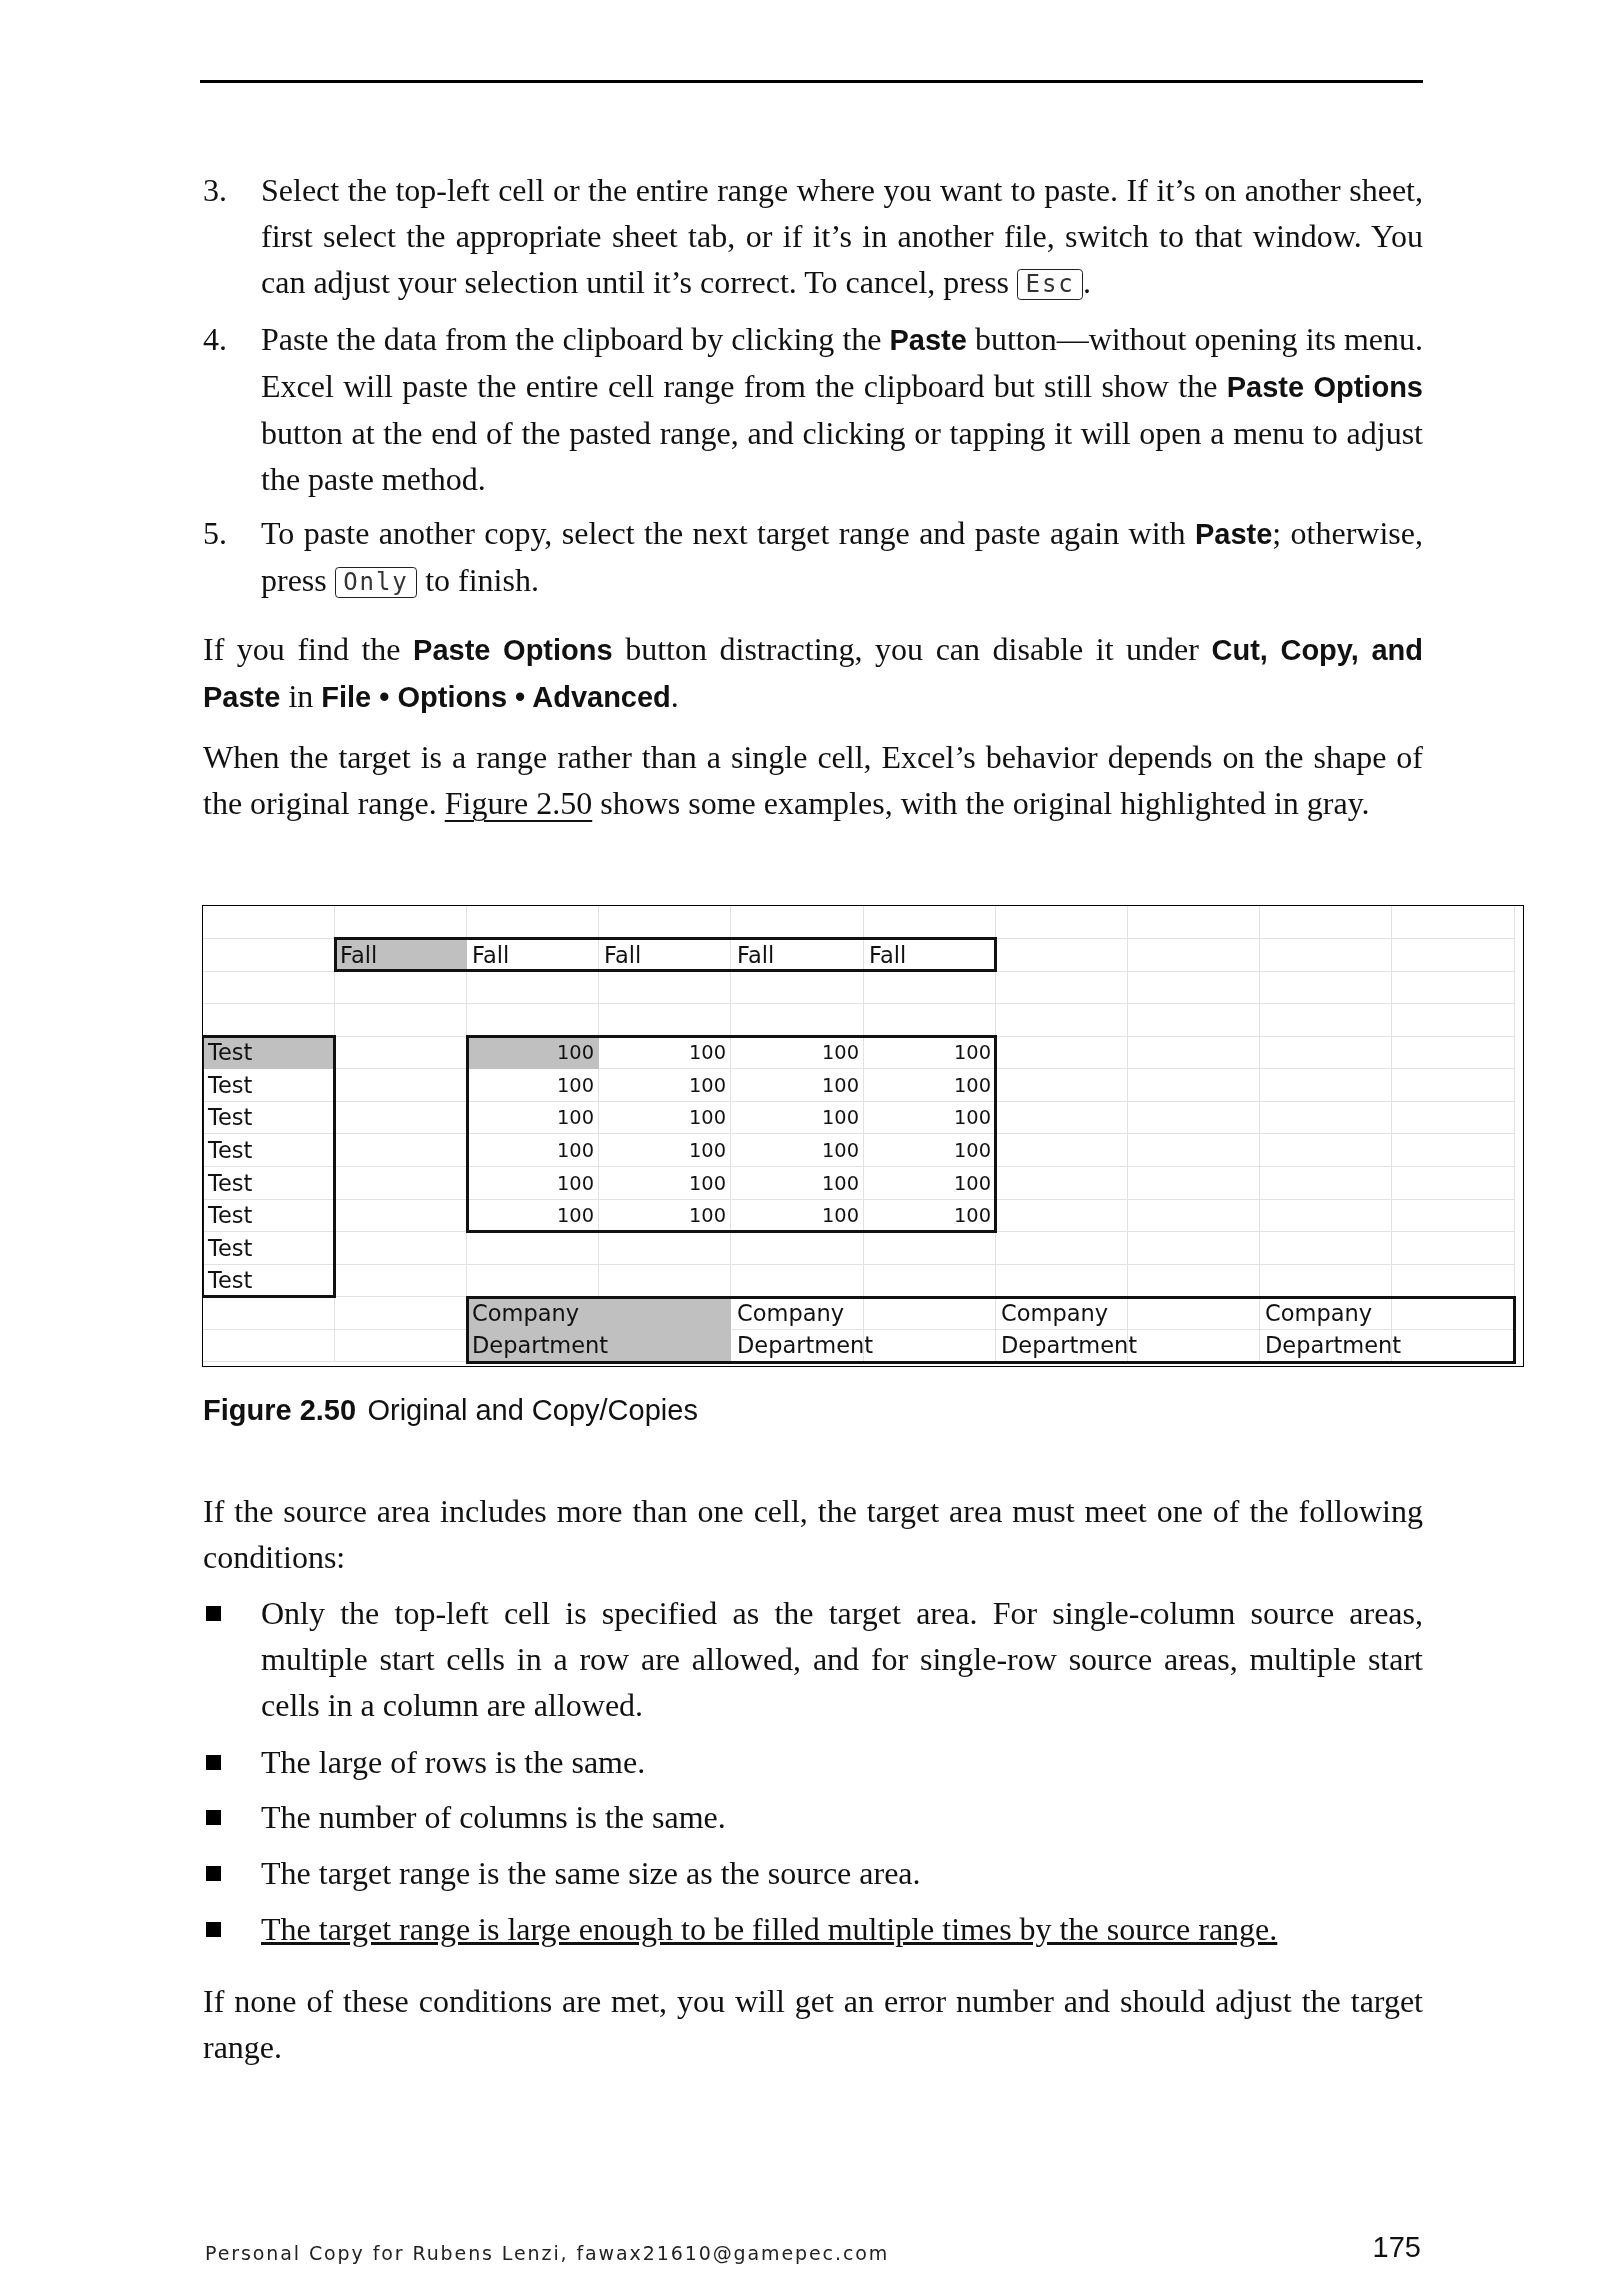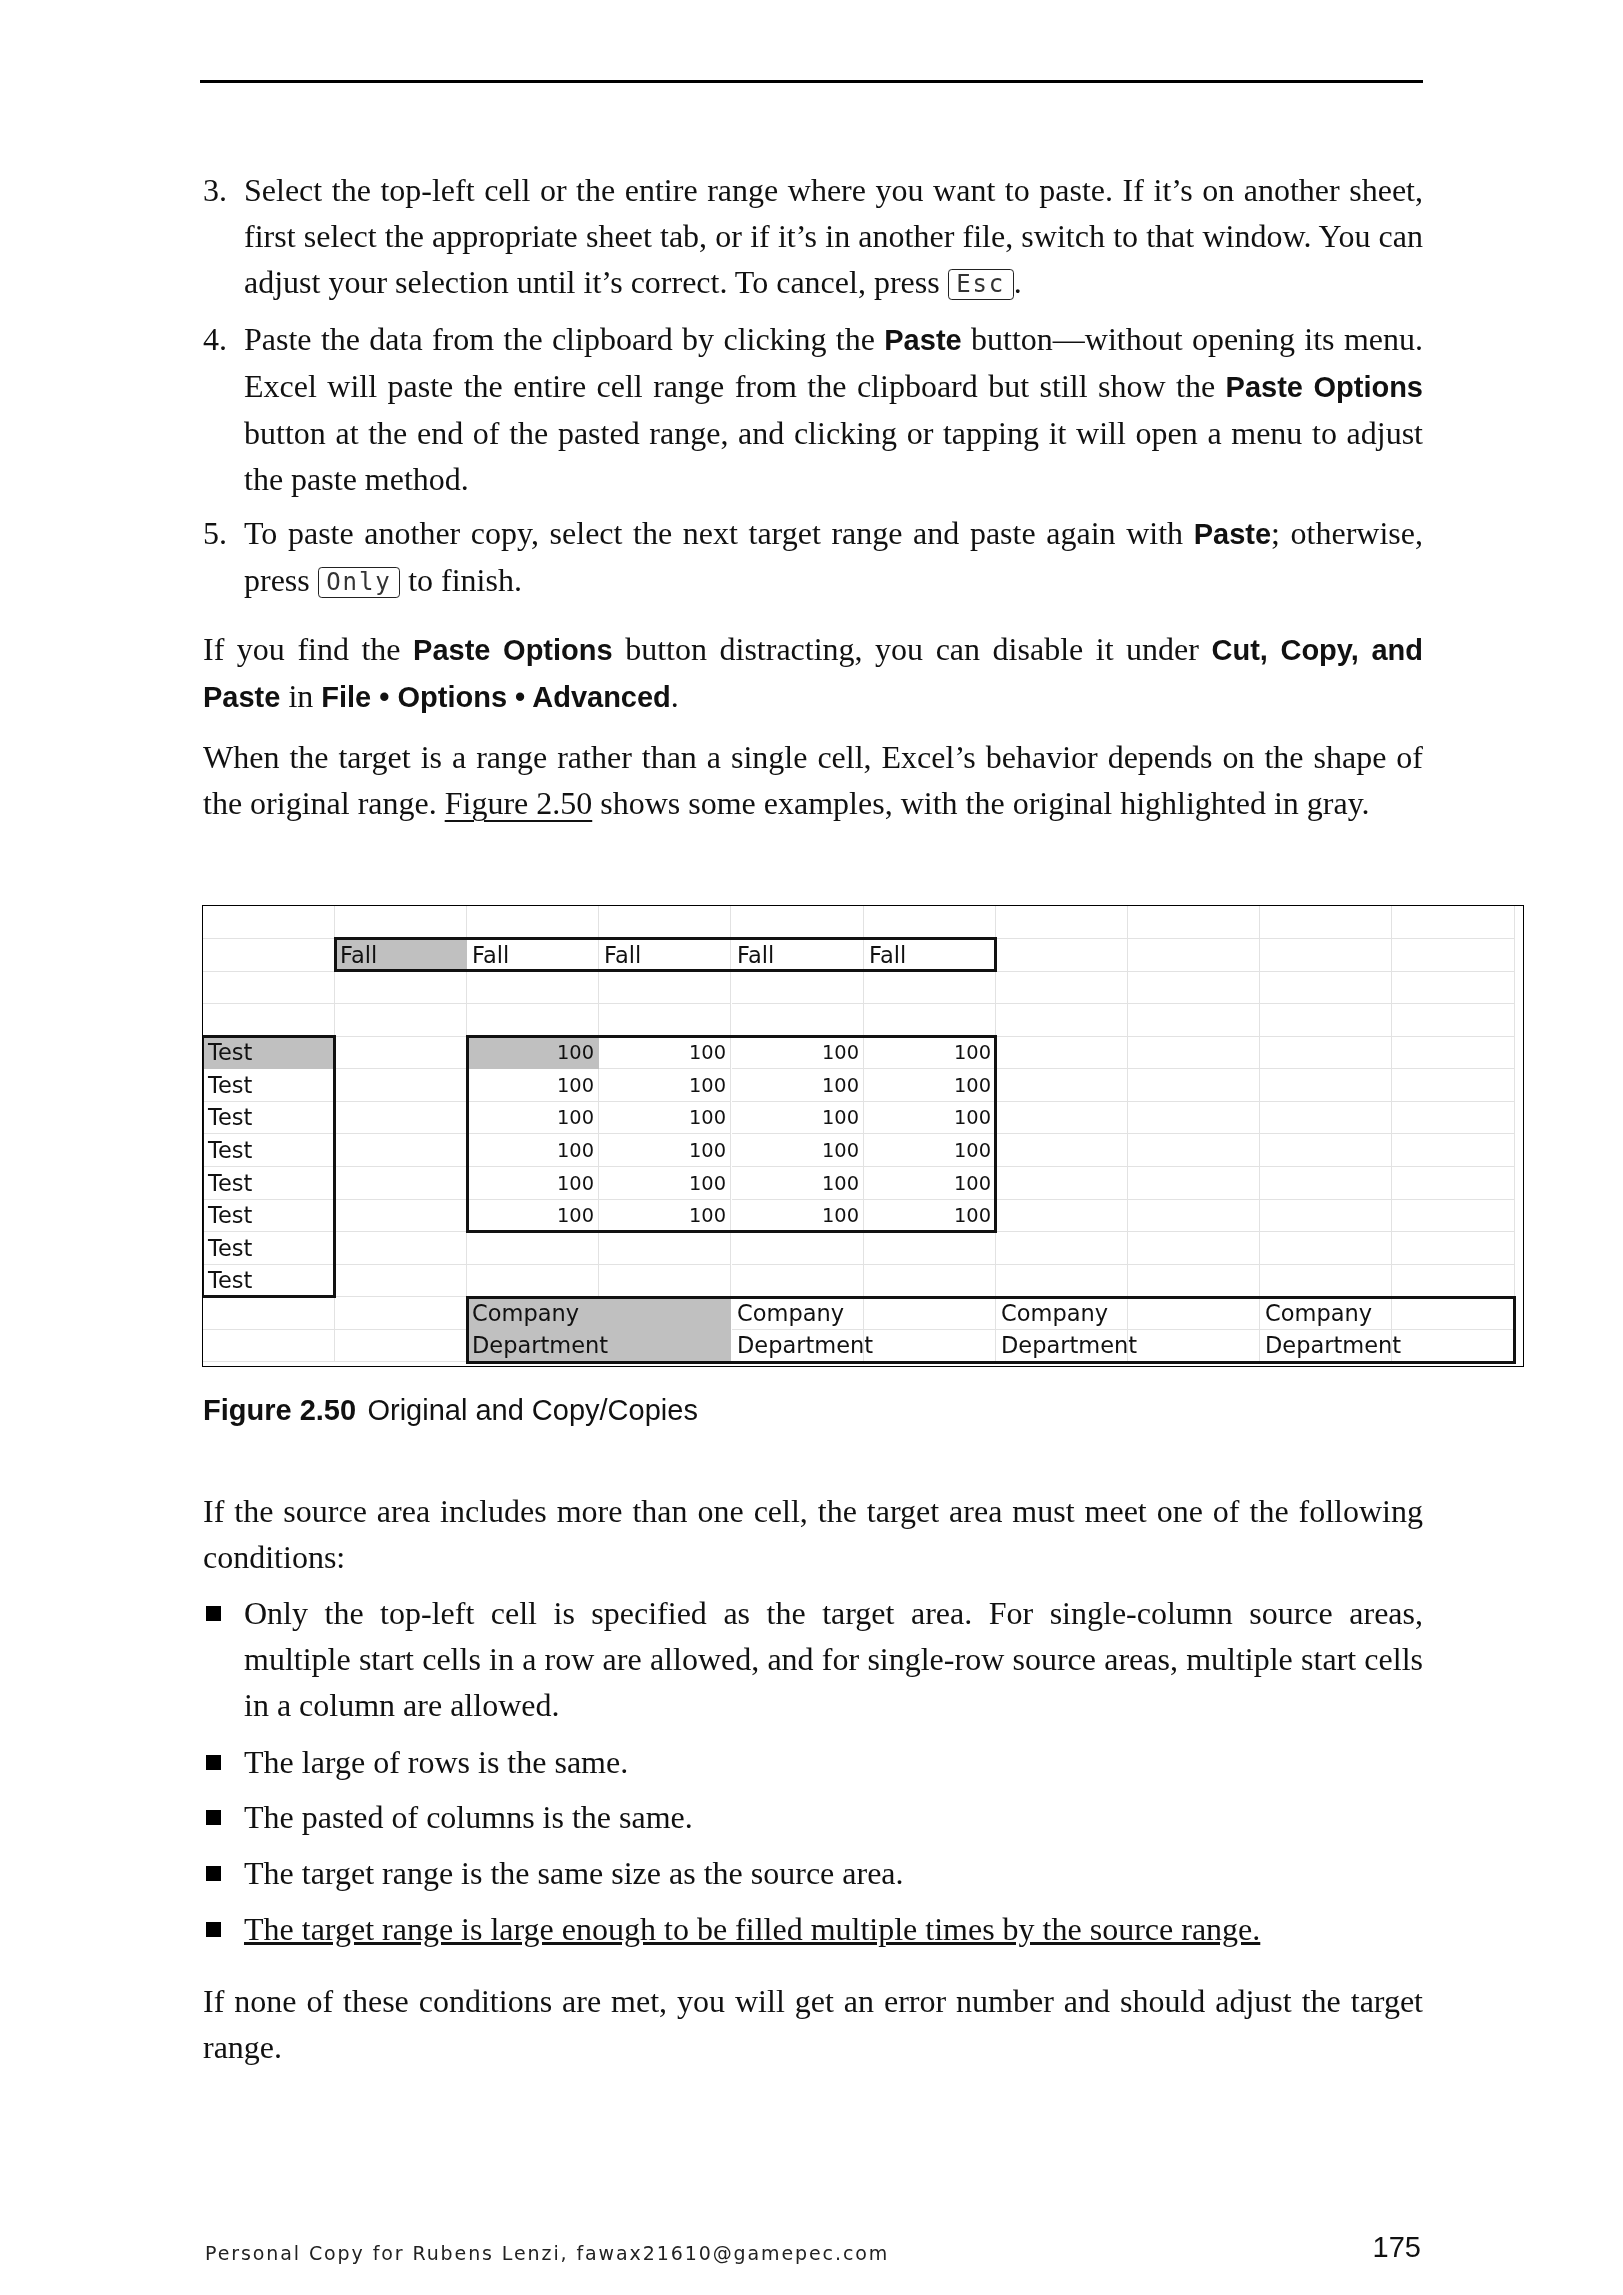--- a/index.html
+++ b/index.html
@@ -9,21 +9,21 @@
   #run-head { position:absolute; left:200px; top:25px; width:1223px; height:58px; }
   #run-head .htext { position:absolute; right:2.5px; top:5px; font-family:"Liberation Sans",sans-serif; font-size:29px; color:#111; white-space:nowrap; }
   #run-head .hnum { margin-right:21px; }
   #run-head .rule { position:absolute; left:0; right:0; bottom:0; height:3.1px; background:#000; }
 
   
   .para { position:absolute; left:203px; width:1220px; font-family:"Liberation Serif","DejaVu Serif",serif; font-size:32px; line-height:46px; text-align:justify; color:#111; }
   .para b, .li b { font-family:"Liberation Sans",sans-serif; font-weight:bold; font-size:29px; }
   .li { position:absolute; left:203px; width:1220px; font-family:"Liberation Serif","DejaVu Serif",serif; font-size:32px; line-height:46px; text-align:justify; color:#111; }
   .li .num { position:absolute; left:0; top:0; }
-  .li .txt { display:block; margin-left:41px; }
+  .li .txt { display:block; margin-left:58px; }
   .li .bullet { position:absolute; left:2.5px; top:16.3px; width:15px; height:15px; background:#000; }
   .key { display:inline-block; font-family:"DejaVu Sans Mono","Liberation Mono",monospace; font-size:24px; line-height:29px; padding:0 7.5px; border:1.3px solid #222; border-radius:3.8px; color:#333; letter-spacing:1.9px; vertical-align:1.3px; }
   .xref { text-decoration:underline; text-underline-offset:5.6px; text-decoration-thickness:1.9px; }
 
   
   #figure { position:absolute; left:202px; top:905px; width:1322px; height:462px; border:1.9px solid #000; box-sizing:border-box; overflow:hidden; background:#fff; }
   #grid { position:absolute; left:0; top:0; }
   .gcell { position:absolute; box-sizing:border-box; border-right:1.3px solid #e2e2e2; border-bottom:1.3px solid #e2e2e2; }
   .cell { position:absolute; box-sizing:border-box; font-family:"DejaVu Sans","Liberation Sans",sans-serif; font-size:22.5px; line-height:33px; padding:0 5px; color:#111; white-space:nowrap; }
   .cell.num { text-align:right; font-size:19.4px; }
@@ -259,21 +259,21 @@
 <div class="li" style="top:1590px;">
     <span class="bullet"></span>
     <span class="txt">Only the top-left cell is specified as the target area. For single-column source areas, multiple start cells in a row are allowed, and for single-row source areas, multiple start cells in a column are allowed.</span>
   </div>
 <div class="li" style="top:1739px;">
     <span class="bullet"></span>
     <span class="txt">The large of rows is the same.</span>
   </div>
 <div class="li" style="top:1794px;">
     <span class="bullet"></span>
-    <span class="txt">The pasted of columns is the same.</span>
+    <span class="txt">The number of columns is the same.</span>
   </div>
 <div class="li" style="top:1850px;">
     <span class="bullet"></span>
     <span class="txt">The target range is the same size as the source area.</span>
   </div>
 <div class="li" style="top:1906px;text-decoration:underline;">
     <span class="bullet"></span>
     <span class="txt">The target range is large enough to be filled multiple times by the source range.</span>
   </div>
 

